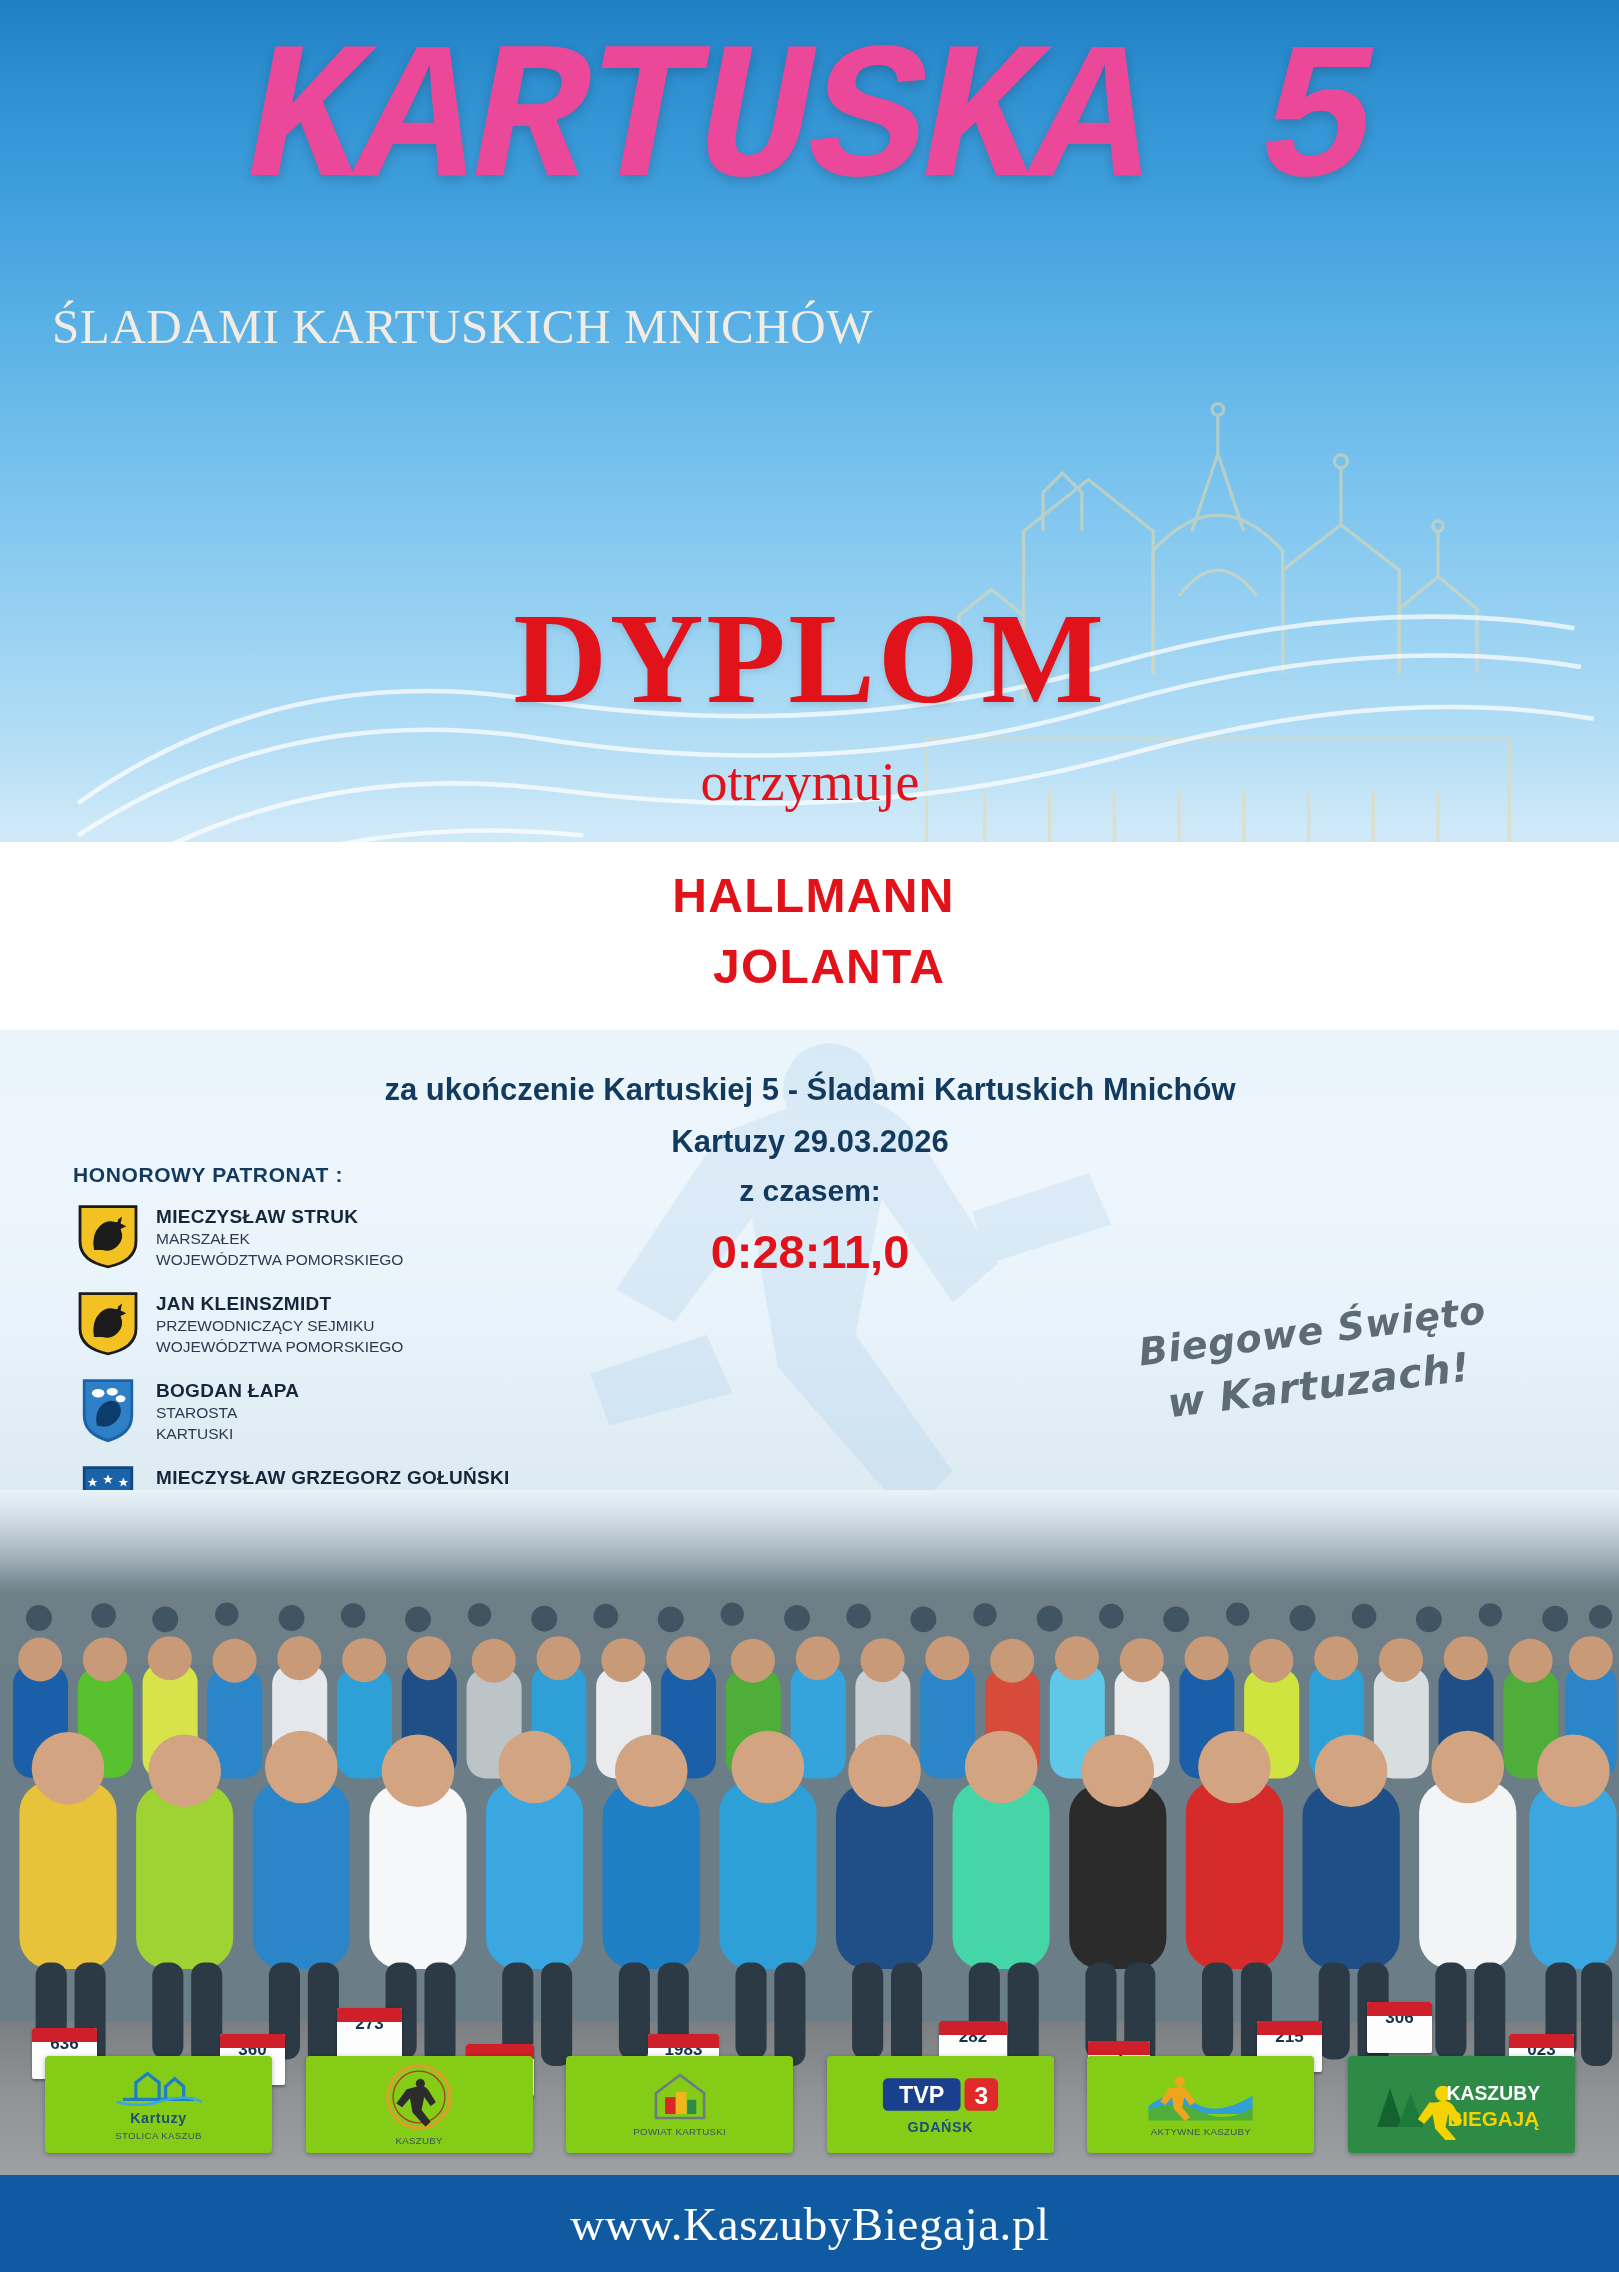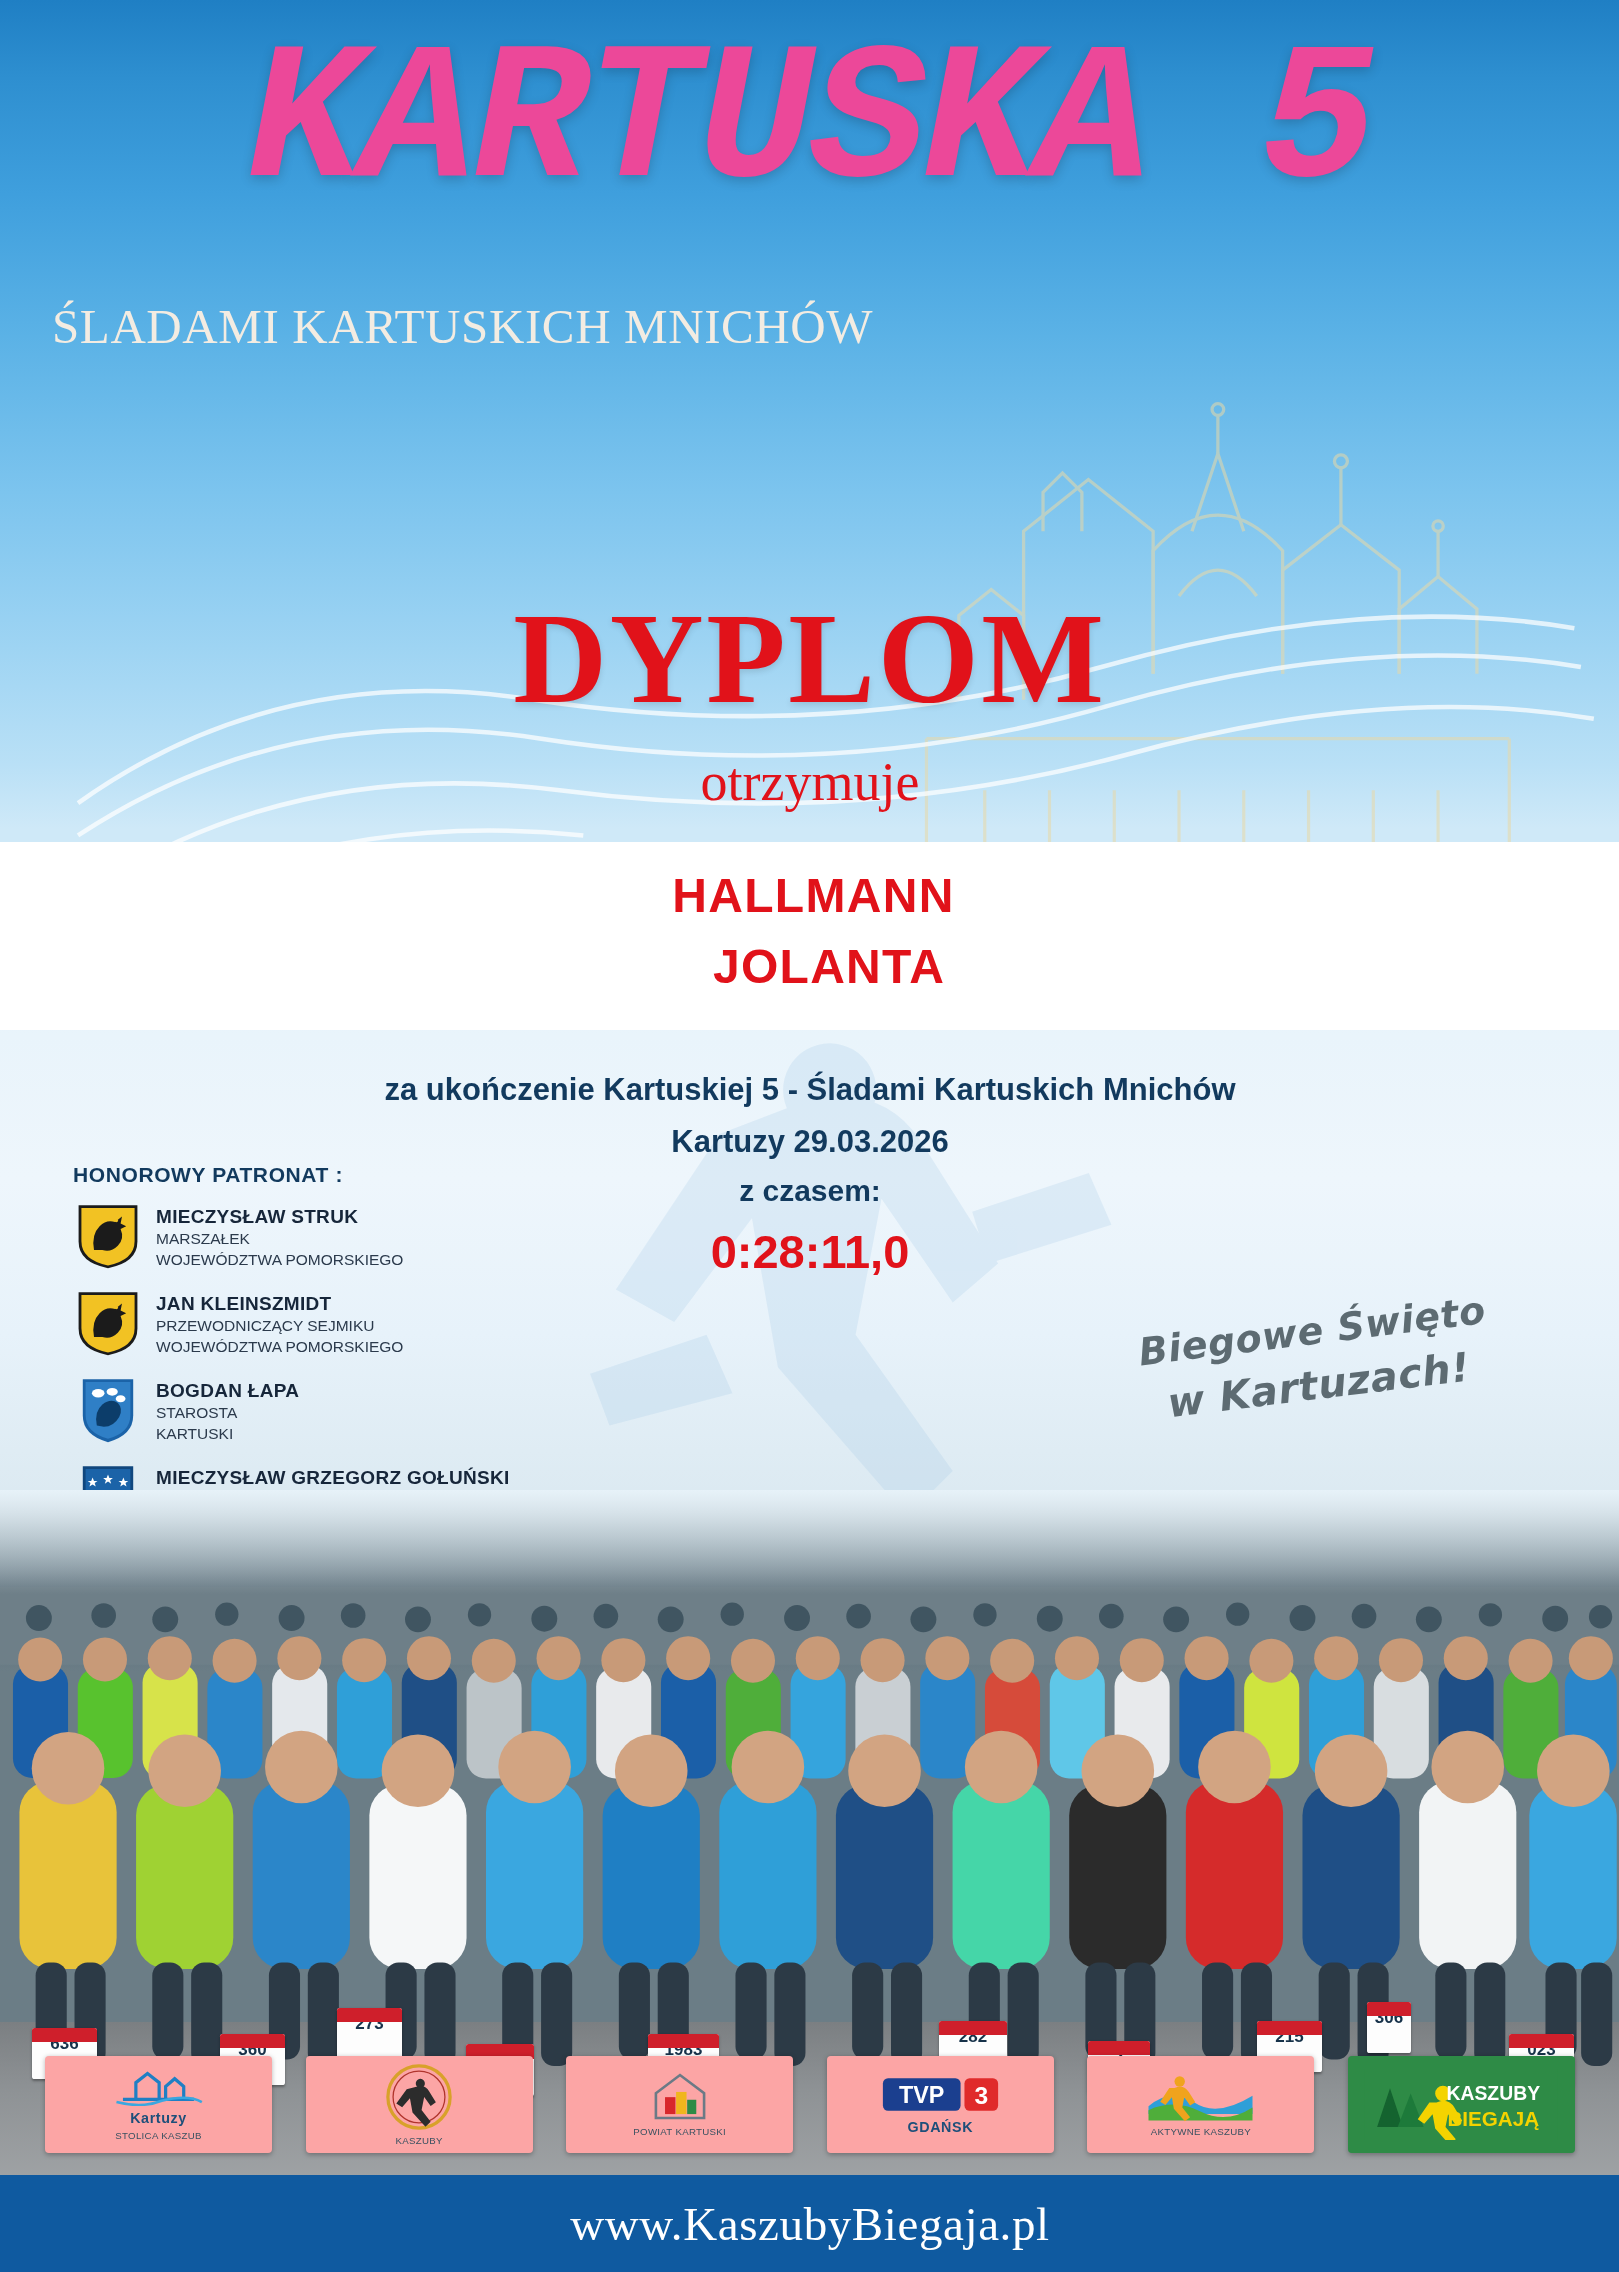--- a/index.html
+++ b/index.html
@@ -267,21 +267,21 @@
     width: 1620px;
     height: 130px;
     display: flex;
     justify-content: space-between;
     padding: 0 45px;
     align-items: center;
   }
   .sponsor {
     width: 227px;
     height: 97px;
-    background: #fca5a5;
+    background: #84cc16;
     border-radius: 3.9px;
     display: flex;
     flex-direction: column;
     align-items: center;
     justify-content: center;
     box-shadow: 0 1.9px 5.2px rgba(0,0,0,0.28);
     overflow: hidden;
   }
   .sponsor-label {
     font-family: "Liberation Sans", sans-serif;
@@ -616,21 +616,21 @@
     </div>
 
     <div class="bib" style="left:32px;  top:538px; width:65px; height:51px;">636</div>
     <div class="bib" style="left:220px; top:544px; width:65px; height:51px;">360</div>
     <div class="bib" style="left:337px; top:518px; width:65px; height:51px;">273</div>
     <div class="bib" style="left:466px; top:554px; width:68px; height:52px;">108</div>
     <div class="bib" style="left:648px;top:544px; width:71px; height:51px;">1983</div>
     <div class="bib" style="left:939px;top:531px; width:68px; height:51px;">282</div>
     <div class="bib" style="left:1088px;top:551px; width:62px;  height:51px;">2</div>
     <div class="bib" style="left:1257px;top:531px; width:65px; height:51px;">215</div>
-    <div class="bib" style="left:1367px;top:512px; width:44px; height:51px;">306</div>
+    <div class="bib" style="left:1367px;top:512px; width:65px; height:51px;">306</div>
     <div class="bib" style="left:1509px;top:544px; width:65px; height:51px;">023</div>
 
     <div class="photo-haze"></div>
   </div>
 
   <div class="sponsors">
 
     <div class="sponsor">
       <svg width="97" height="39" viewBox="0 0 150 60">
         <path d="M20 50 H130 M40 50 V24 L58 10 L76 24 V50" fill="none" stroke="#1f7fc4" stroke-width="5"></path>

